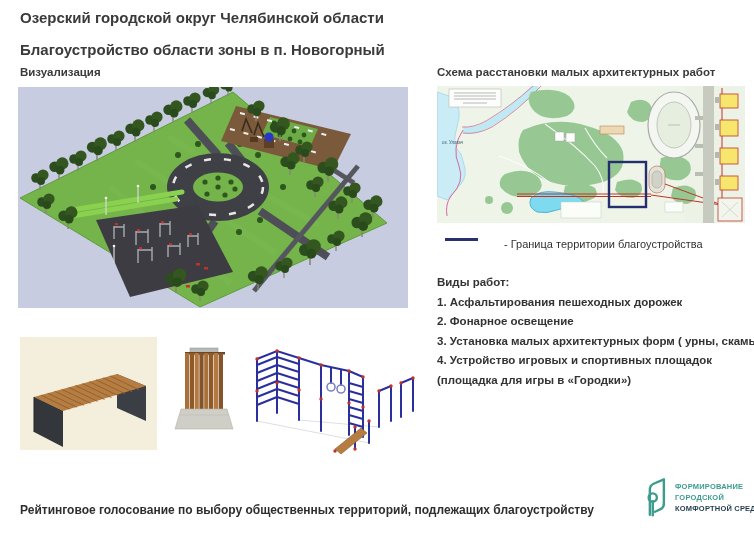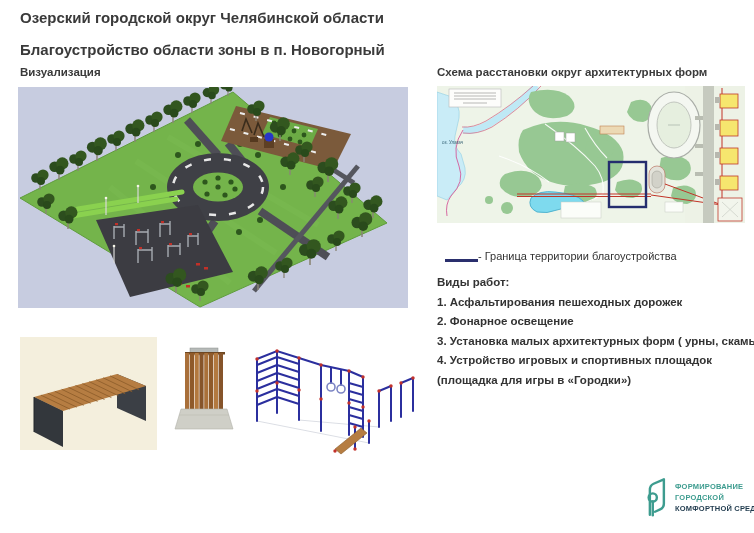--- a/index.html
+++ b/index.html
@@ -6,21 +6,21 @@
   .slide{position:relative;width:754px;height:533px;background:#ffffff;
          font-family:"Liberation Sans",sans-serif;overflow:hidden;}
   .title{position:absolute;left:20px;font-size:15px;font-weight:bold;color:#3a3a3a;white-space:nowrap;}
   .title1{top:9px;}
   .title2{top:41px;}
   .seclabel{position:absolute;font-size:11.5px;font-weight:bold;color:#3a3a3a;white-space:nowrap;}
   .viz-label{left:20px;top:66px;}
   .scheme-label{left:437px;top:66px;}
   .viz-image{position:absolute;left:18px;top:87px;width:390px;height:221px;}
   .map-image{position:absolute;left:437px;top:86px;width:308px;height:137px;}
-  .legend{position:absolute;left:445px;top:250px;display:flex;align-items:flex-end;gap:0;}
+  .legend{position:absolute;left:445px;top:238px;display:flex;align-items:flex-start;gap:26px;}
   .legend-line{width:33px;height:3px;background:#2a2f6d;}
   .legend-text{font-size:11px;color:#333333;}
   .works{position:absolute;left:437px;top:273px;font-size:11.5px;font-weight:bold;
          color:#333333;line-height:19.5px;white-space:nowrap;}
   .gallery-bench{position:absolute;left:20px;top:337px;width:137px;height:113px;}
   .gallery-urn{position:absolute;left:173px;top:345px;width:62px;height:92px;}
   .gallery-workout{position:absolute;left:243px;top:331px;width:178px;height:128px;}
   .footer-note{position:absolute;left:20px;top:503px;font-size:12px;font-weight:bold;color:#2e2e2e;white-space:nowrap;}
   .logo{position:absolute;left:641px;top:474px;display:flex;align-items:center;gap:6px;}
   .logo-icon{width:28px;height:46px;flex:0 0 auto;}
@@ -31,21 +31,21 @@
 </style>
 </head>
 <body>
 
 <div class="slide">
 
   <div class="title title1">Озерский городской округ Челябинской области</div>
   <div class="title title2">Благоустройство области зоны в п. Новогорный</div>
 
   <div class="seclabel viz-label">Визуализация</div>
-  <div class="seclabel scheme-label">Схема расстановки округ архитектурных форм</div>
+  <div class="seclabel scheme-label">Схема расстановки малых архитектурных работ</div>
 
   <div class="viz-image">
     <svg viewBox="0 0 390 221" width="390" height="221">
       <rect width="390" height="221" fill="#c7cce0"></rect>
       <defs>
         <g id="tree">
           <line x1="0" y1="0" x2="0" y2="-10" stroke="#8a8577" stroke-width="1.3"></line>
           <circle cx="-4" cy="-12" r="4.8" fill="#2c4d1e"></circle>
           <circle cx="3" cy="-15" r="5.6" fill="#33571f"></circle>
           <circle cx="1" cy="-9" r="4" fill="#294a1b"></circle>
@@ -390,20 +390,21 @@
           <circle cx="158" cy="52" r="1.7"></circle>
         <circle cx="170" cy="47" r="1.7"></circle>
           <circle cx="112" cy="96" r="1.7"></circle>
           <circle cx="126" cy="90" r="1.7"></circle>
         <circle cx="112" cy="118" r="1.7"></circle>
           <circle cx="92" cy="120" r="1.7"></circle>
       </g>
     </svg>
   </div>
 
+  <div class="footer-note">Рейтинговое голосование по выбору общественных территорий, подлежащих благоустройству</div>
 
   <div class="logo">
     <svg class="logo-icon" viewBox="0 0 30 46">
       <g fill="none" stroke="#3d9c8f" stroke-width="2.6" stroke-linejoin="round" stroke-linecap="round">
         <path d="M9.5,42 L9.5,15.5 Q9.5,10.5 13.5,8.8 L24.5,4 L24.5,30 Q24.5,34.5 20.5,36.3 L15,38.8"></path>
         <circle cx="12.6" cy="23.5" r="4.4"></circle>
         <path d="M12.6,27.9 L12.6,42.5"></path>
       </g>
     </svg>
     <div class="logo-text">

